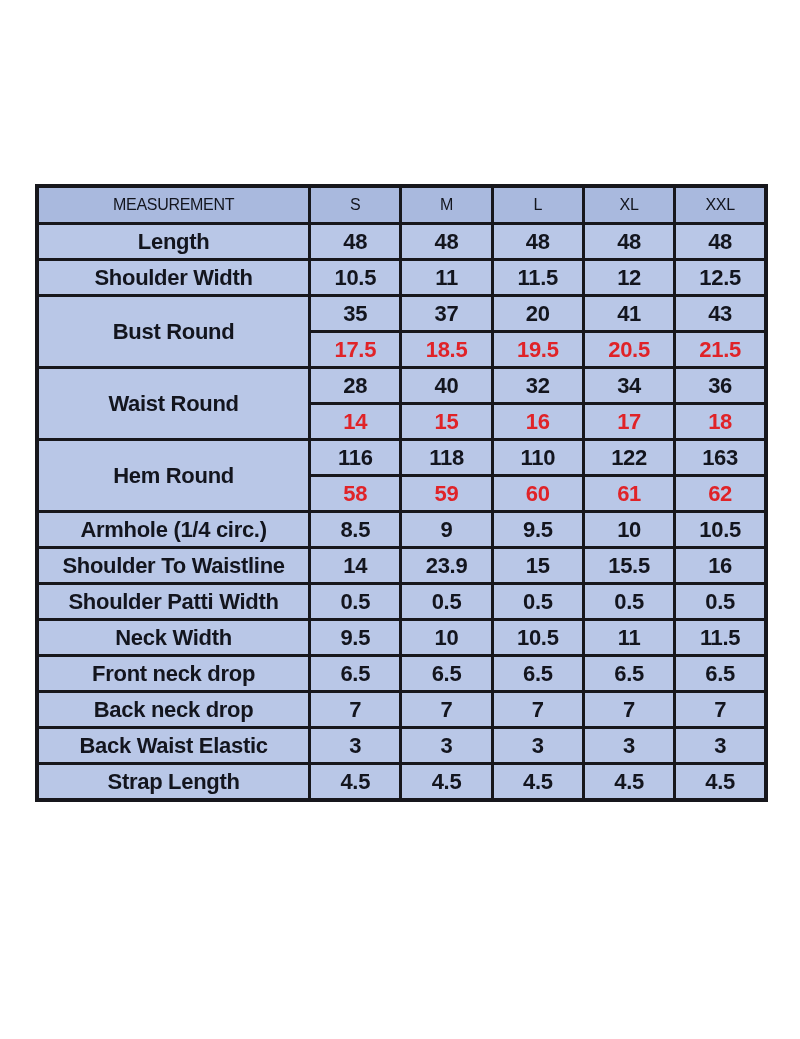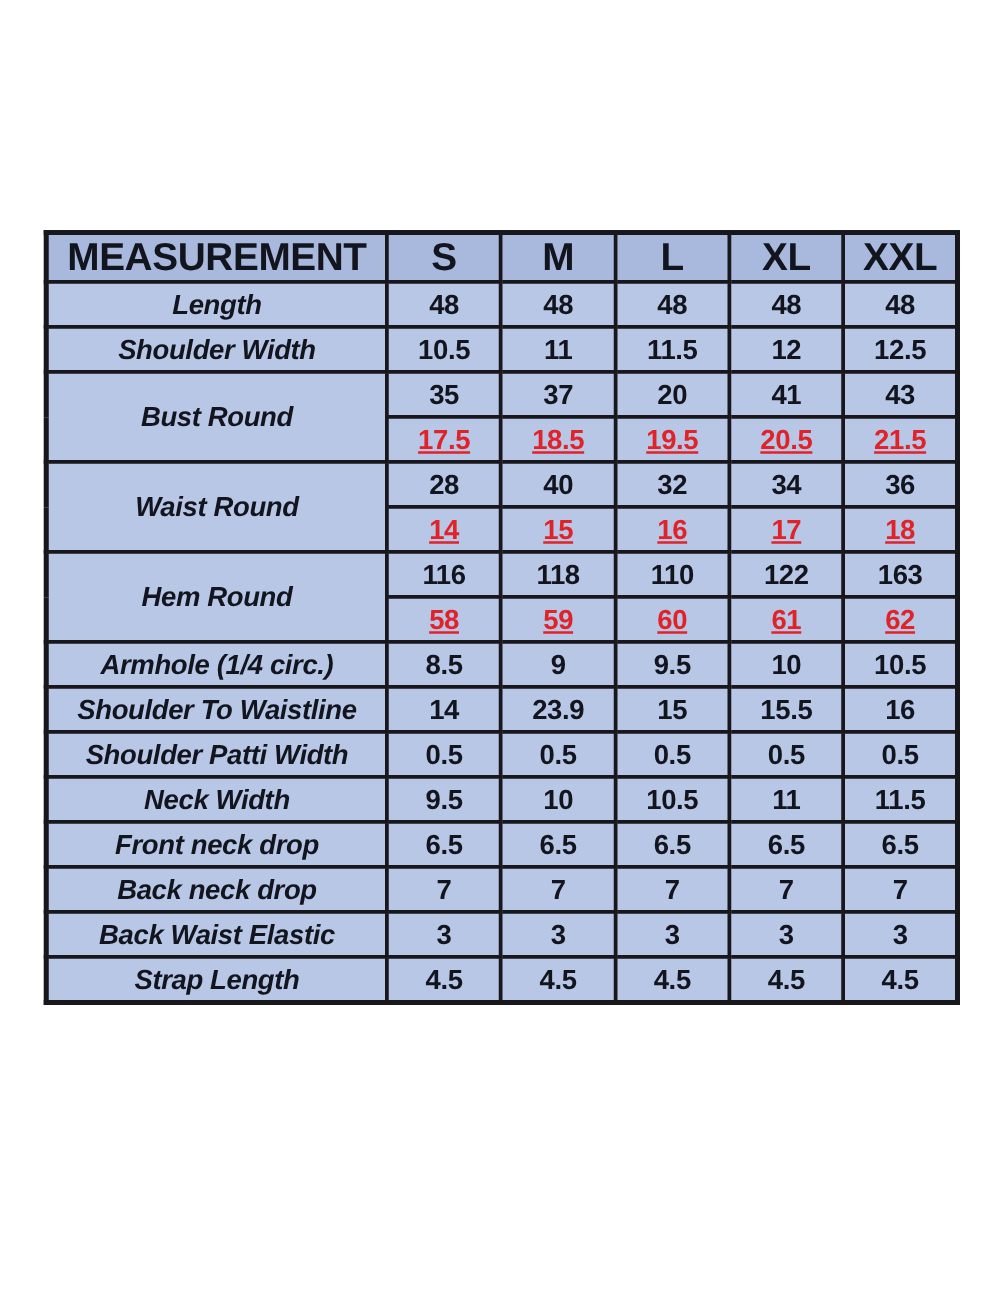--- a/index.html
+++ b/index.html
@@ -30,40 +30,38 @@
     border: 3px solid var(--border, #17171c);
     text-align: center;
     vertical-align: middle;
     padding: 0;
     overflow: hidden;
     white-space: nowrap;
   }
   table.size-table thead th {
     background: var(--header-bg, #a9b9de);
     color: var(--text, #13151e);
-    font-weight: bold;
-    font-size: 31px;
+    font-weight: normal;
+    font-size: 16px;
     height: 34px;
     letter-spacing: -0.3px;
   }
   table.size-table td {
     background: var(--cell-bg, #b9c7e7);
     color: var(--text, #13151e);
     font-weight: bold;
     font-size: 22px;
     height: 33px;
     letter-spacing: -0.3px;
   }
   table.size-table td.label-cell {
     font-weight: bold;
-    font-style: italic;
   }
   table.size-table tr.sub-bottom td {
     border-top-width: 2px;
-    text-decoration: underline;
   }
   table.size-table td.red {
     color: var(--red, #e02328);
   }
   col.label-col { width: 37.4%; }
   col.size-col  { width: 12.52%; }
 </style>
 </head>
 <body>
 

